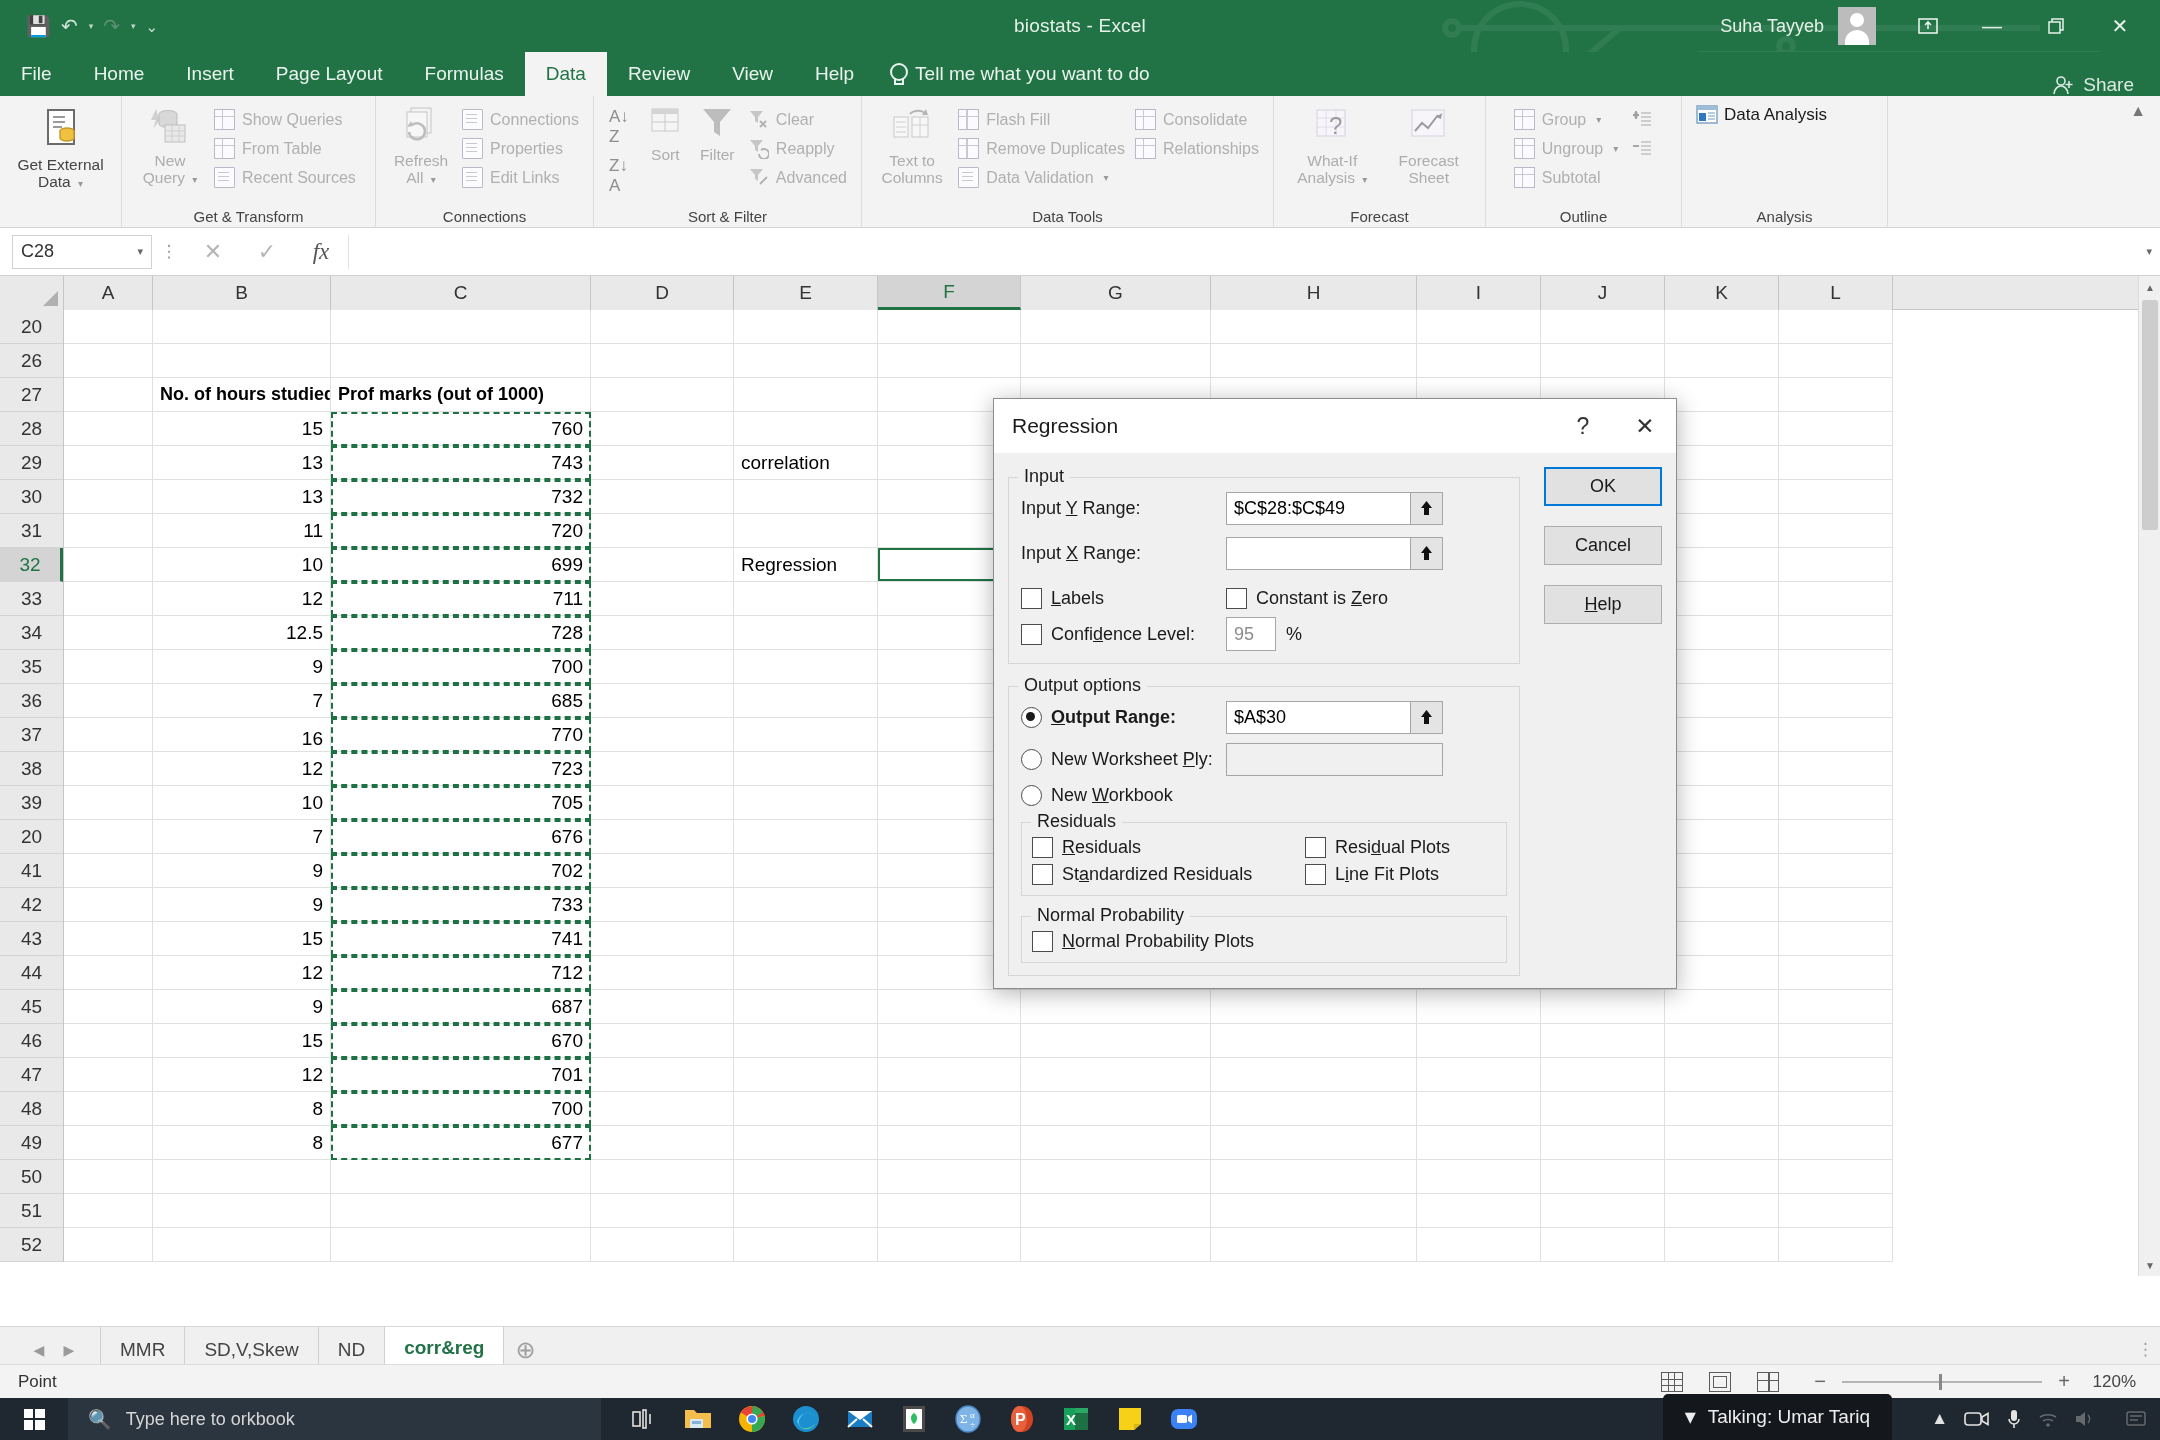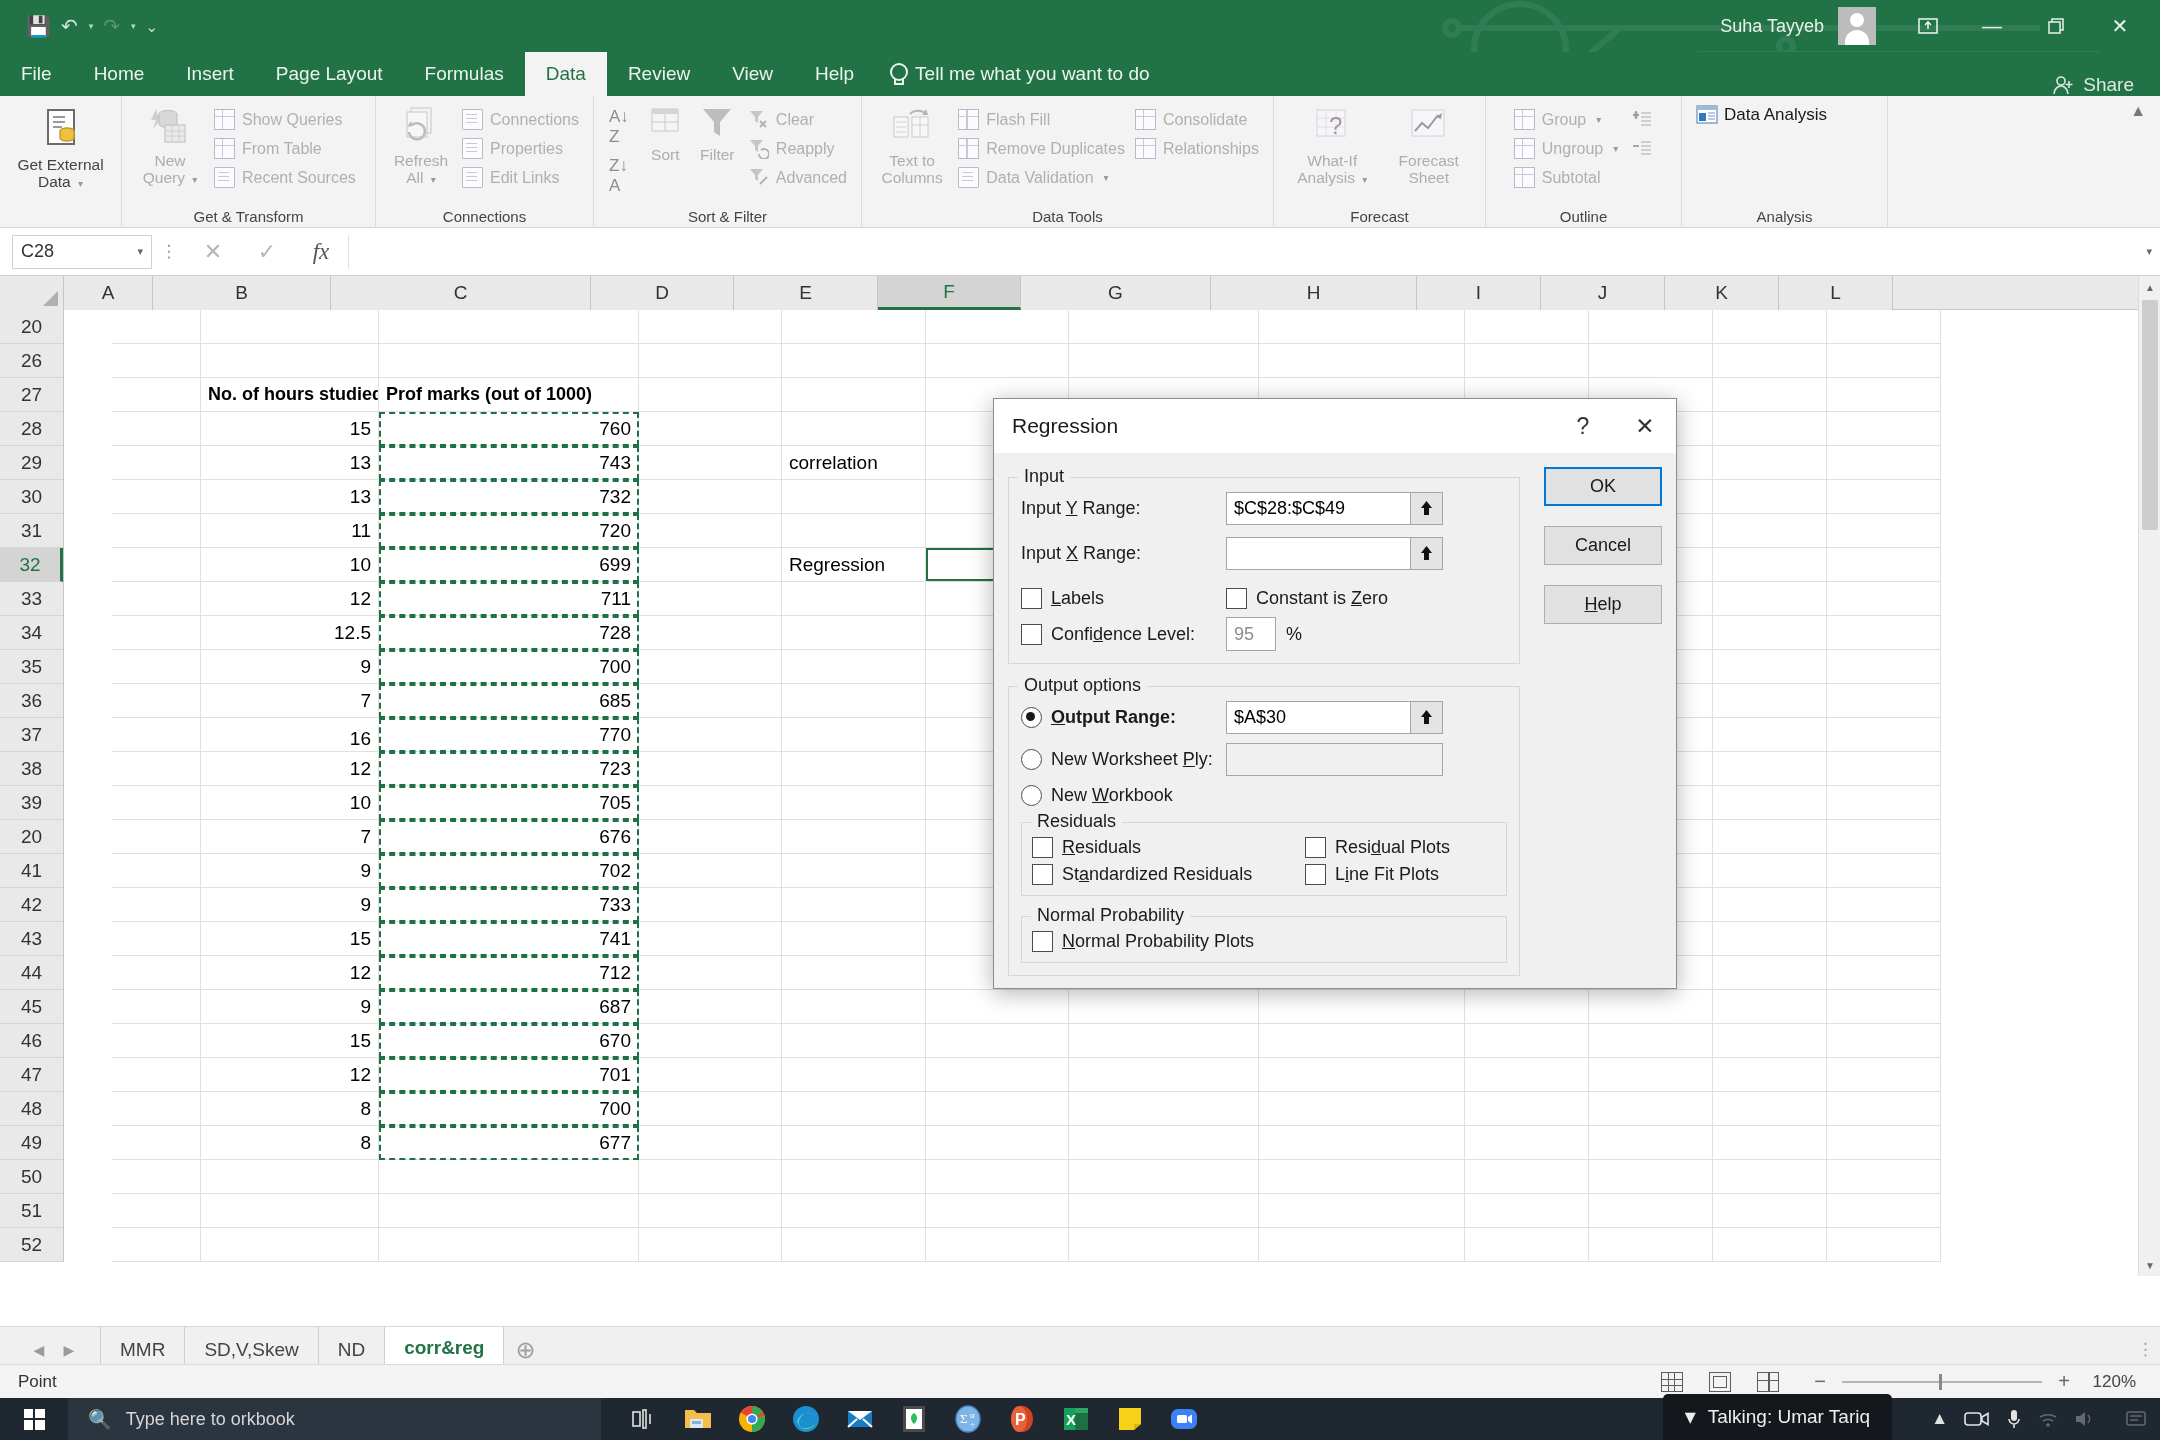--- a/index.html
+++ b/index.html
@@ -115,21 +115,21 @@
     cursor:pointer; background:#e9e9e9; }
   .chcell.sel { background:#d4d4d4; color:#217346;
     border-bottom:3px solid #217346; height:34px; }
   .rowhead { position:absolute; left:0; top:34px; width:64px; background:#e9e9e9;
     border-right:1px solid #c6c6c6; }
   .rhcell { height:34px; border-bottom:1px solid #d4d4d4; display:flex;
     align-items:center; justify-content:center; font-size:19px; color:#333;
     cursor:pointer; }
   .rhcell.sel { background:#d4d4d4; color:#217346; border-right:3px solid #217346; }
   .cells { position:absolute; left:64px; top:34px; right:0; bottom:0; }
-  .grow { height:34px; display:flex;padding-left:48px; }
+  .grow { height:34px; display:flex; }
   .gcell { border-right:1px solid #e0e0e0; border-bottom:1px solid #e0e0e0;
     font-size:19px; color:#000; display:flex; align-items:center;
     padding:0 7px; cursor:cell; overflow:hidden; white-space:nowrap; }
   .gcell.right { justify-content:flex-end; }
   .gcell.bold { font-weight:bold; font-size:18px; }
   .marching { outline:2px dashed #1e7145; outline-offset:-2px; }
   .activecell { box-shadow:inset 0 0 0 2px #217346; }
 
   
   .vscroll { position:absolute; right:0; top:276px; width:22px; height:1000px;
@@ -269,20 +269,21 @@
 
 <div class="titlebar">
   <div class="qat">
     <span class="qat-btn dim">💾</span>
     <span class="qat-btn">↶</span>
     <span class="qat-caret">▾</span>
     <span class="qat-btn dim">↷</span>
     <span class="qat-caret">▾</span>
     <span class="qat-btn" style="font-size:15px;">⌄</span>
   </div>
+  <div class="title-text">biostats  -  Excel</div>
   <svg class="ribbon-deco" viewBox="0 0 700 100">
     <g stroke="#ffffff" stroke-width="6" fill="none" opacity=".55">
       <path d="M60 28 H400 M0 62 H180 l40 -34 H640"></path>
       <path d="M250 100 l50 -46 H700"></path>
       <circle cx="52" cy="28" r="7"></circle>
         <circle cx="236" cy="62" r="7"></circle>
       <circle cx="386" cy="46" r="7"></circle>
       <circle cx="120" cy="50" r="46"></circle>
     </g>
   </svg>

